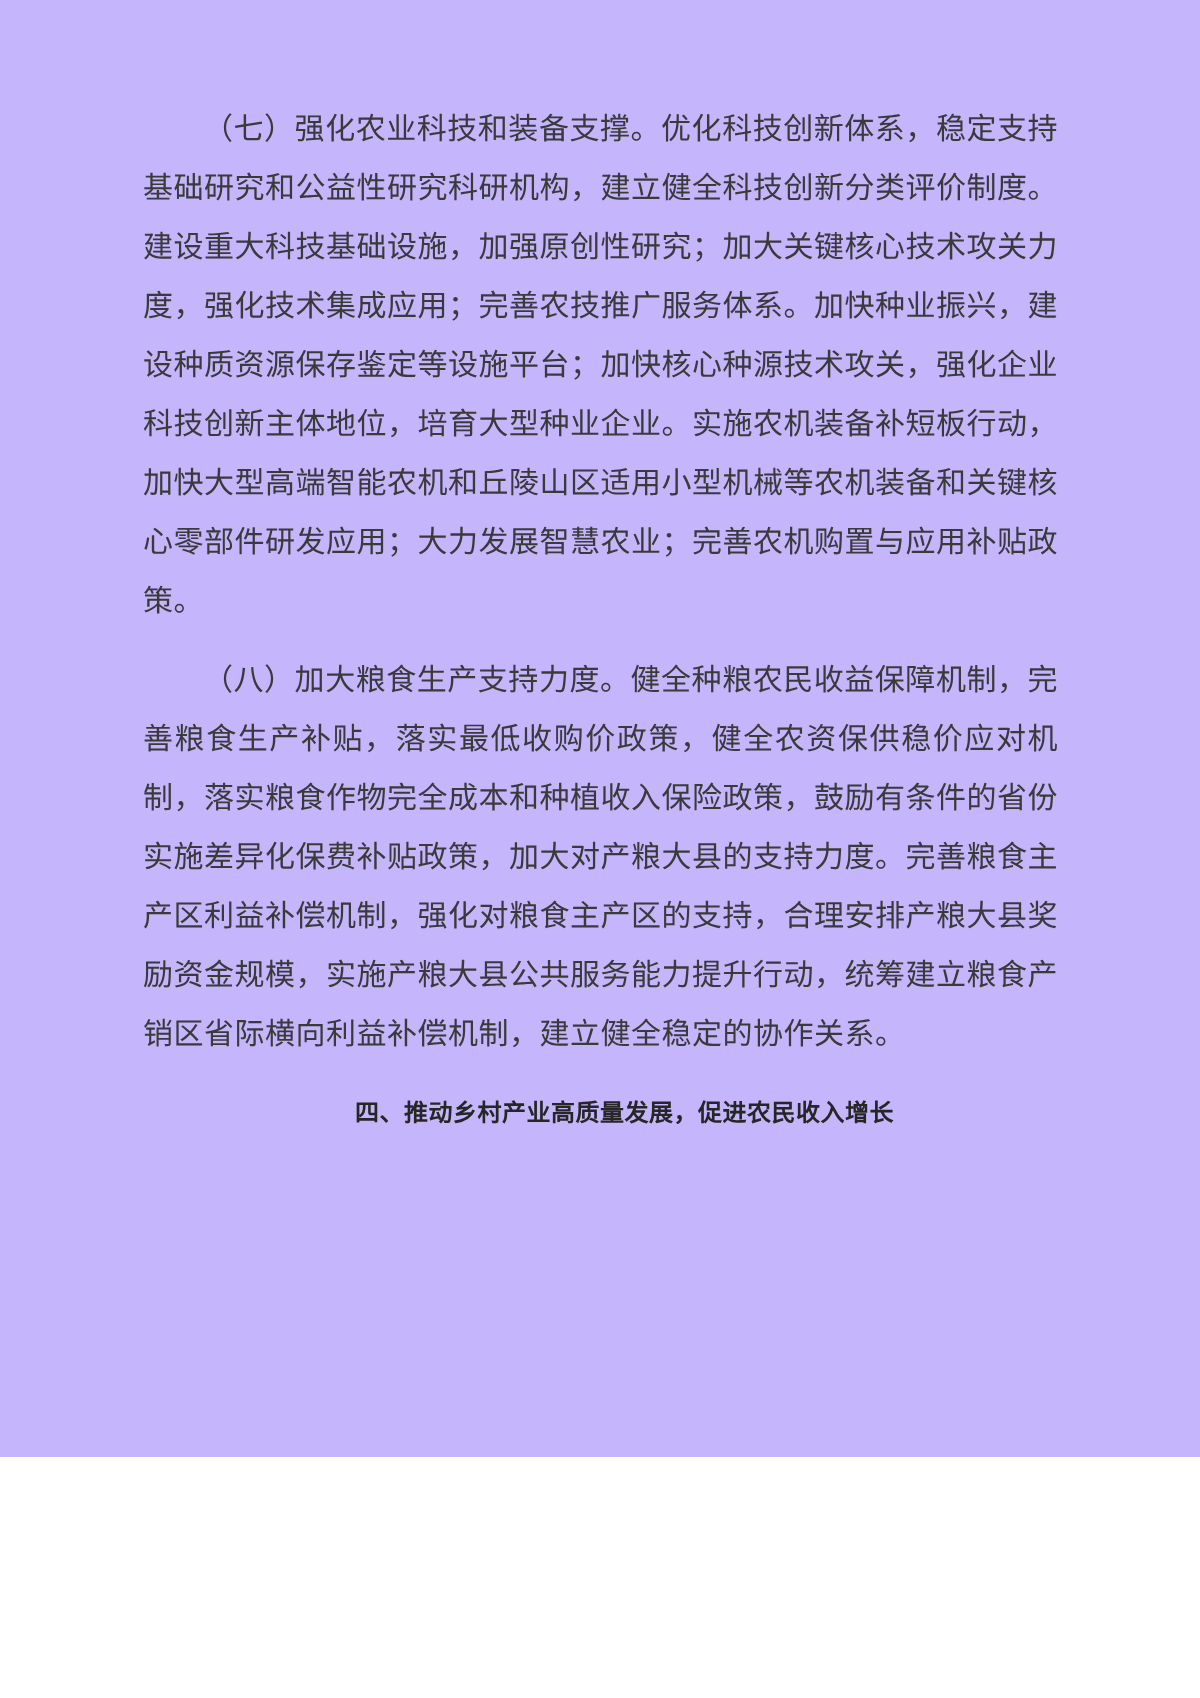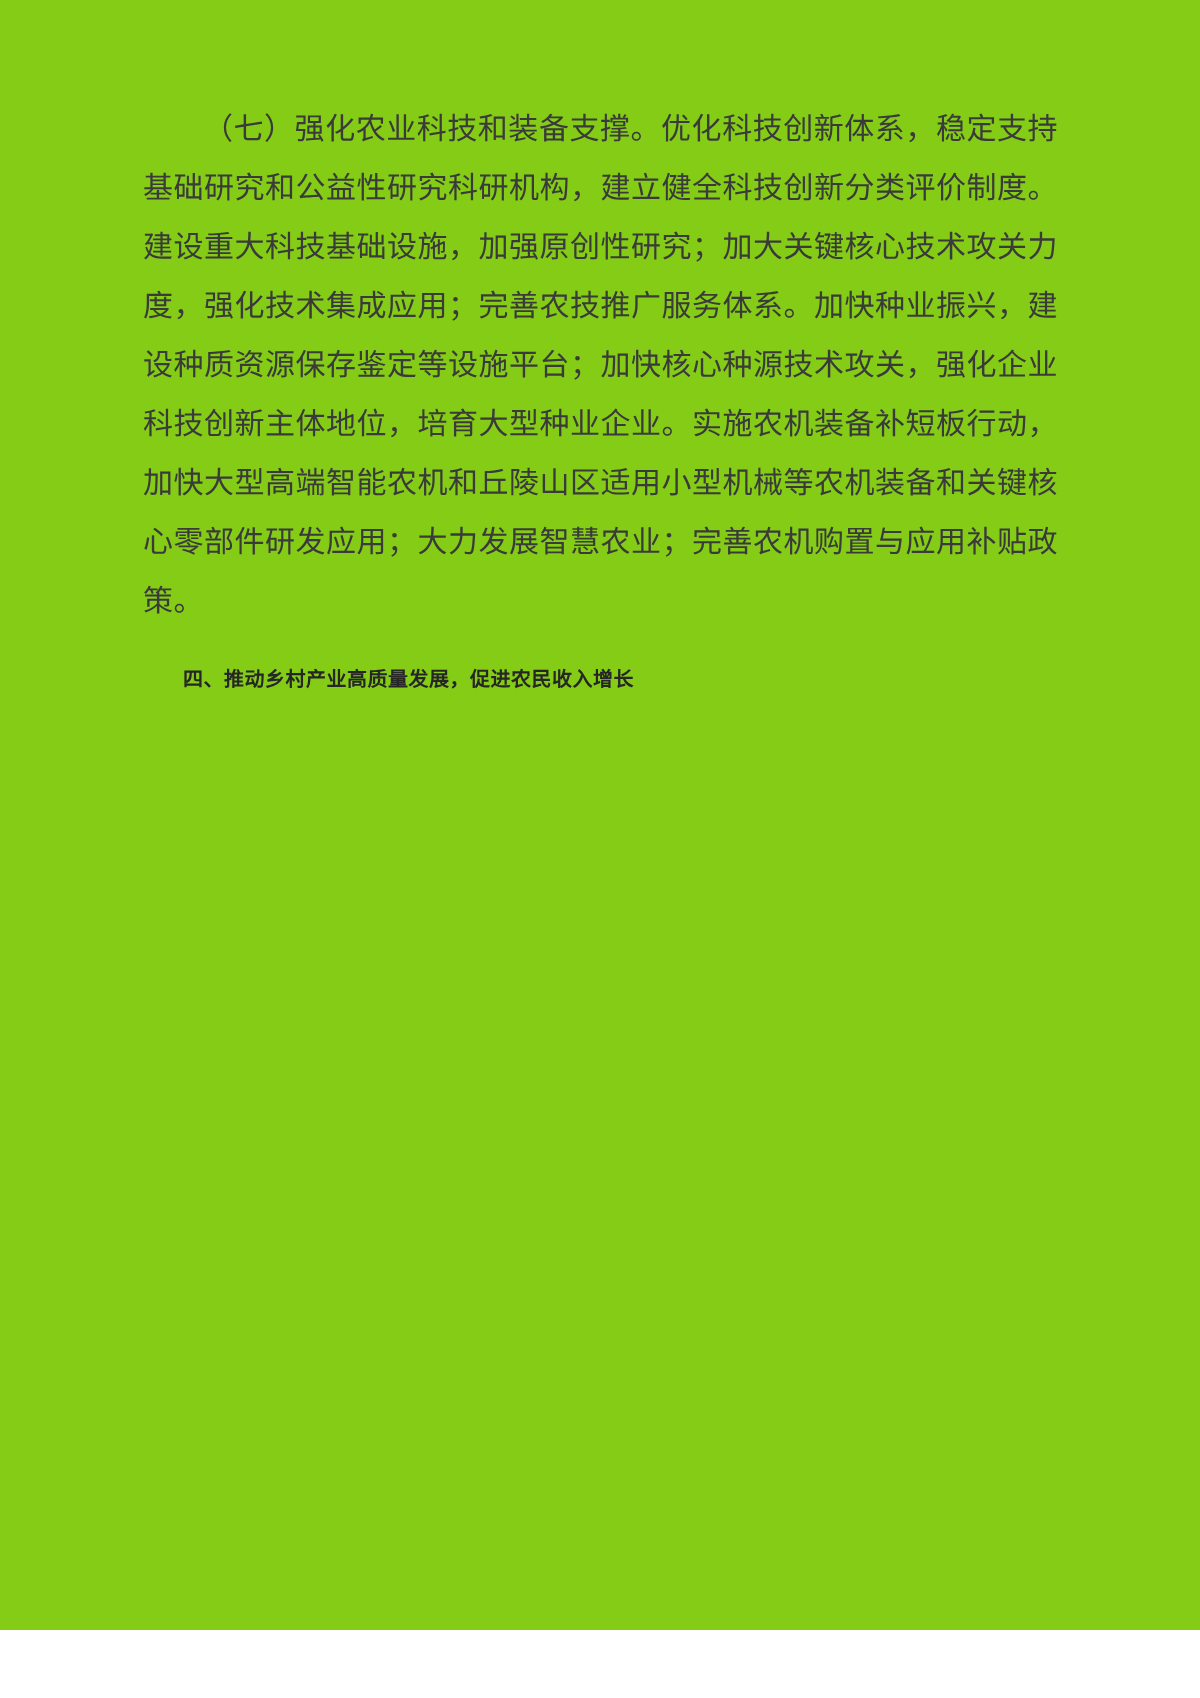--- a/index.html
+++ b/index.html
@@ -9,49 +9,50 @@
   }
   body {
     width: 1200px;
     height: 1698px;
     overflow: hidden;
     font-family: "Liberation Sans", sans-serif;
   }
   .doc-page {
     box-sizing: border-box;
     width: 1200px;
-    height: 1630px;
+    height: 1457px;
     padding: 99px 142px 0 143px;
-    background: #84cc16;
+    background: #c4b5fd;
   }
   .doc-content {
     width: 915px;
   }
   .body-para {
     margin: 0 0 20px 0;
     font-size: 30px;
     line-height: 59px;
     color: #3a3a3a;
     text-align: justify;
     text-indent: 2em;
     letter-spacing: 0.5px;
     word-break: break-all;
   }
   .section-heading {
     margin: 20px 0 23px 0;
-    font-size: 20px;
+    font-size: 24px;
     line-height: 59px;
     font-weight: bold;
     color: #262626;
-    text-align: left;
+    text-align: center;
     text-indent: 2em;
     letter-spacing: 0.5px;
   }
 </style>
 </head>
 <body>
 
 <div class="doc-page">
   <div class="doc-content">
     <p class="body-para">（七）强化农业科技和装备支撑。优化科技创新体系，稳定支持基础研究和公益性研究科研机构，建立健全科技创新分类评价制度。建设重大科技基础设施，加强原创性研究；加大关键核心技术攻关力度，强化技术集成应用；完善农技推广服务体系。加快种业振兴，建设种质资源保存鉴定等设施平台；加快核心种源技术攻关，强化企业科技创新主体地位，培育大型种业企业。实施农机装备补短板行动，加快大型高端智能农机和丘陵山区适用小型机械等农机装备和关键核心零部件研发应用；大力发展智慧农业；完善农机购置与应用补贴政策。</p>
+    <p class="body-para">（八）加大粮食生产支持力度。健全种粮农民收益保障机制，完善粮食生产补贴，落实最低收购价政策，健全农资保供稳价应对机制，落实粮食作物完全成本和种植收入保险政策，鼓励有条件的省份实施差异化保费补贴政策，加大对产粮大县的支持力度。完善粮食主产区利益补偿机制，强化对粮食主产区的支持，合理安排产粮大县奖励资金规模，实施产粮大县公共服务能力提升行动，统筹建立粮食产销区省际横向利益补偿机制，建立健全稳定的协作关系。</p>
     <h2 class="section-heading">四、推动乡村产业高质量发展，促进农民收入增长</h2>
   </div>
 </div>
 
 </body></html>

